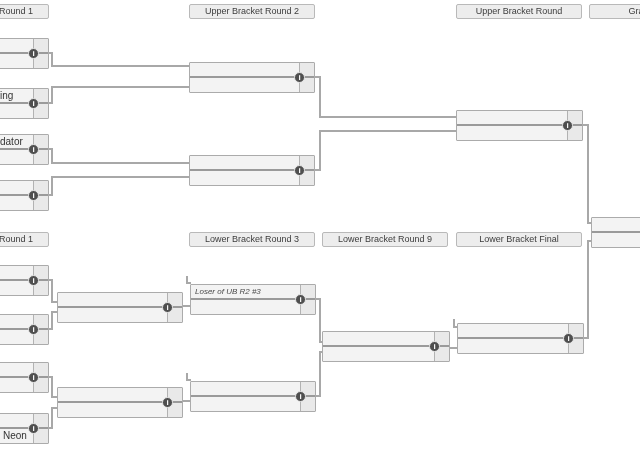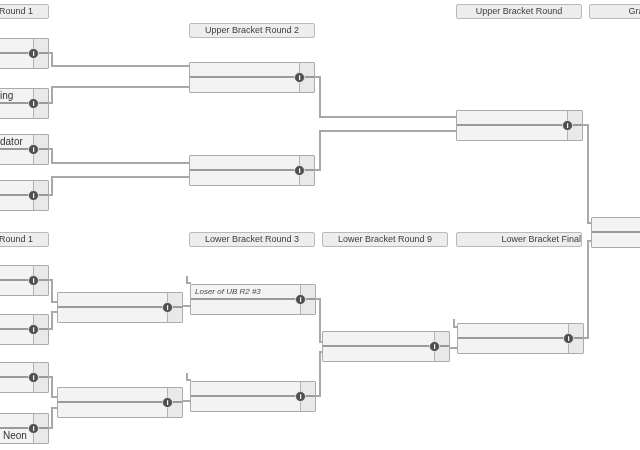--- a/index.html
+++ b/index.html
@@ -31,28 +31,28 @@
 
   
   .cn{position:absolute;background:#a8a8a8;}
 </style>
 </head>
 <body>
 
 <div id="vp">
 
   <div class="hdr" style="left:-77px;top:4px;">Upper Bracket Round 1</div>
-  <div class="hdr" style="left:189px;top:4px;margin-top:19px;">Upper Bracket Round 2</div>
+  <div class="hdr" style="left:189px;top:4px;">Upper Bracket Round 2</div>
   <div class="hdr" style="left:456px;top:4px;">Upper Bracket Round</div>
   <div class="hdr" style="left:589px;top:4px;">Grand Final</div>
 
   <div class="hdr" style="left:-77px;top:232px;">Lower Bracket Round 1</div>
   <div class="hdr" style="left:189px;top:232px;">Lower Bracket Round 3</div>
   <div class="hdr" style="left:322px;top:232px;">Lower Bracket Round 9</div>
-  <div class="hdr" style="left:456px;top:232px;text-align:right;">Lower Bracket Final</div>
+  <div class="hdr" style="left:456px;top:232px;">Lower Bracket Final</div>
 
   <div class="cn" style="left:48px;top:52px;width:5px;height:2px;"></div>
   <div class="cn" style="left:51px;top:52px;width:2px;height:15px;"></div>
   <div class="cn" style="left:51px;top:65px;width:138px;height:2px;"></div>
   <div class="cn" style="left:48px;top:102px;width:5px;height:2px;"></div>
   <div class="cn" style="left:51px;top:86px;width:2px;height:18px;"></div>
   <div class="cn" style="left:51px;top:86px;width:138px;height:2px;"></div>
   <div class="cn" style="left:48px;top:148px;width:5px;height:2px;"></div>
   <div class="cn" style="left:51px;top:148px;width:2px;height:16px;"></div>
   <div class="cn" style="left:51px;top:162px;width:138px;height:2px;"></div>

